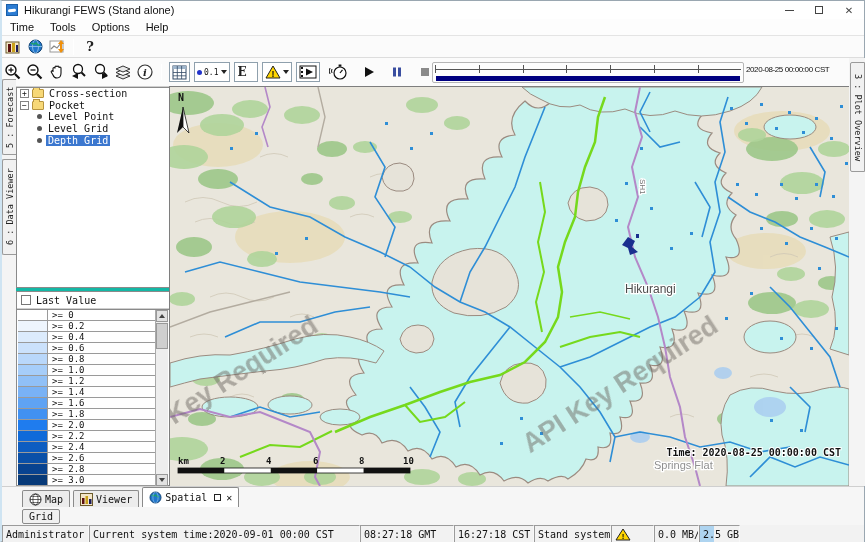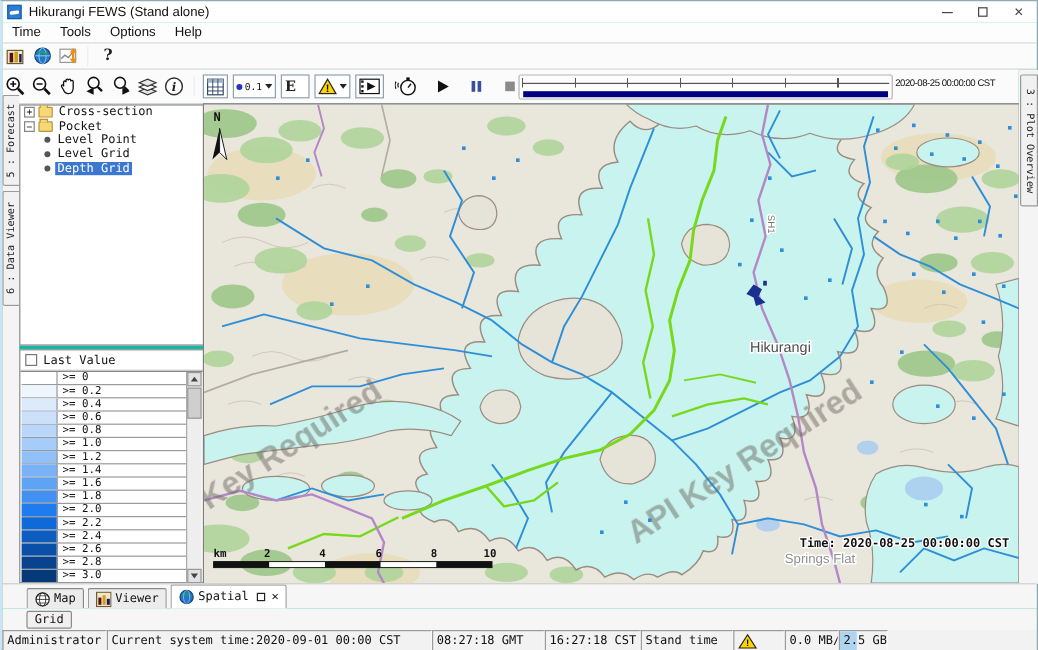--- a/index.html
+++ b/index.html
@@ -686,21 +686,21 @@
       <div class="status-seg" style="width: 271px;">
         <span class="status-text">Current system time:2020-09-01 00:00 CST</span>
       </div>
       <div class="status-seg" style="width: 94px;">
         <span class="status-text">08:27:18 GMT</span>
       </div>
       <div class="status-seg" style="width: 80px;">
         <span class="status-text">16:27:18 CST</span>
       </div>
       <div class="status-seg" style="width: 77px;">
-        <span class="status-text">Stand time</span>
+        <span class="status-text">Stand system</span>
       </div>
       <div class="status-seg" style="width: 43px;">
         <svg width="16" height="13">
           <polygon points="8,1 15,12 1,12" fill="#ffd500" stroke="#222"></polygon>
           <text x="8" y="10.5" text-anchor="middle" font-size="8" font-weight="bold" fill="#111">!</text>
         </svg>
         <span class="status-text"></span>
       </div>
       <div class="status-seg" style="width: 45px;">
         <span class="status-text">0.0 MB/s</span>

